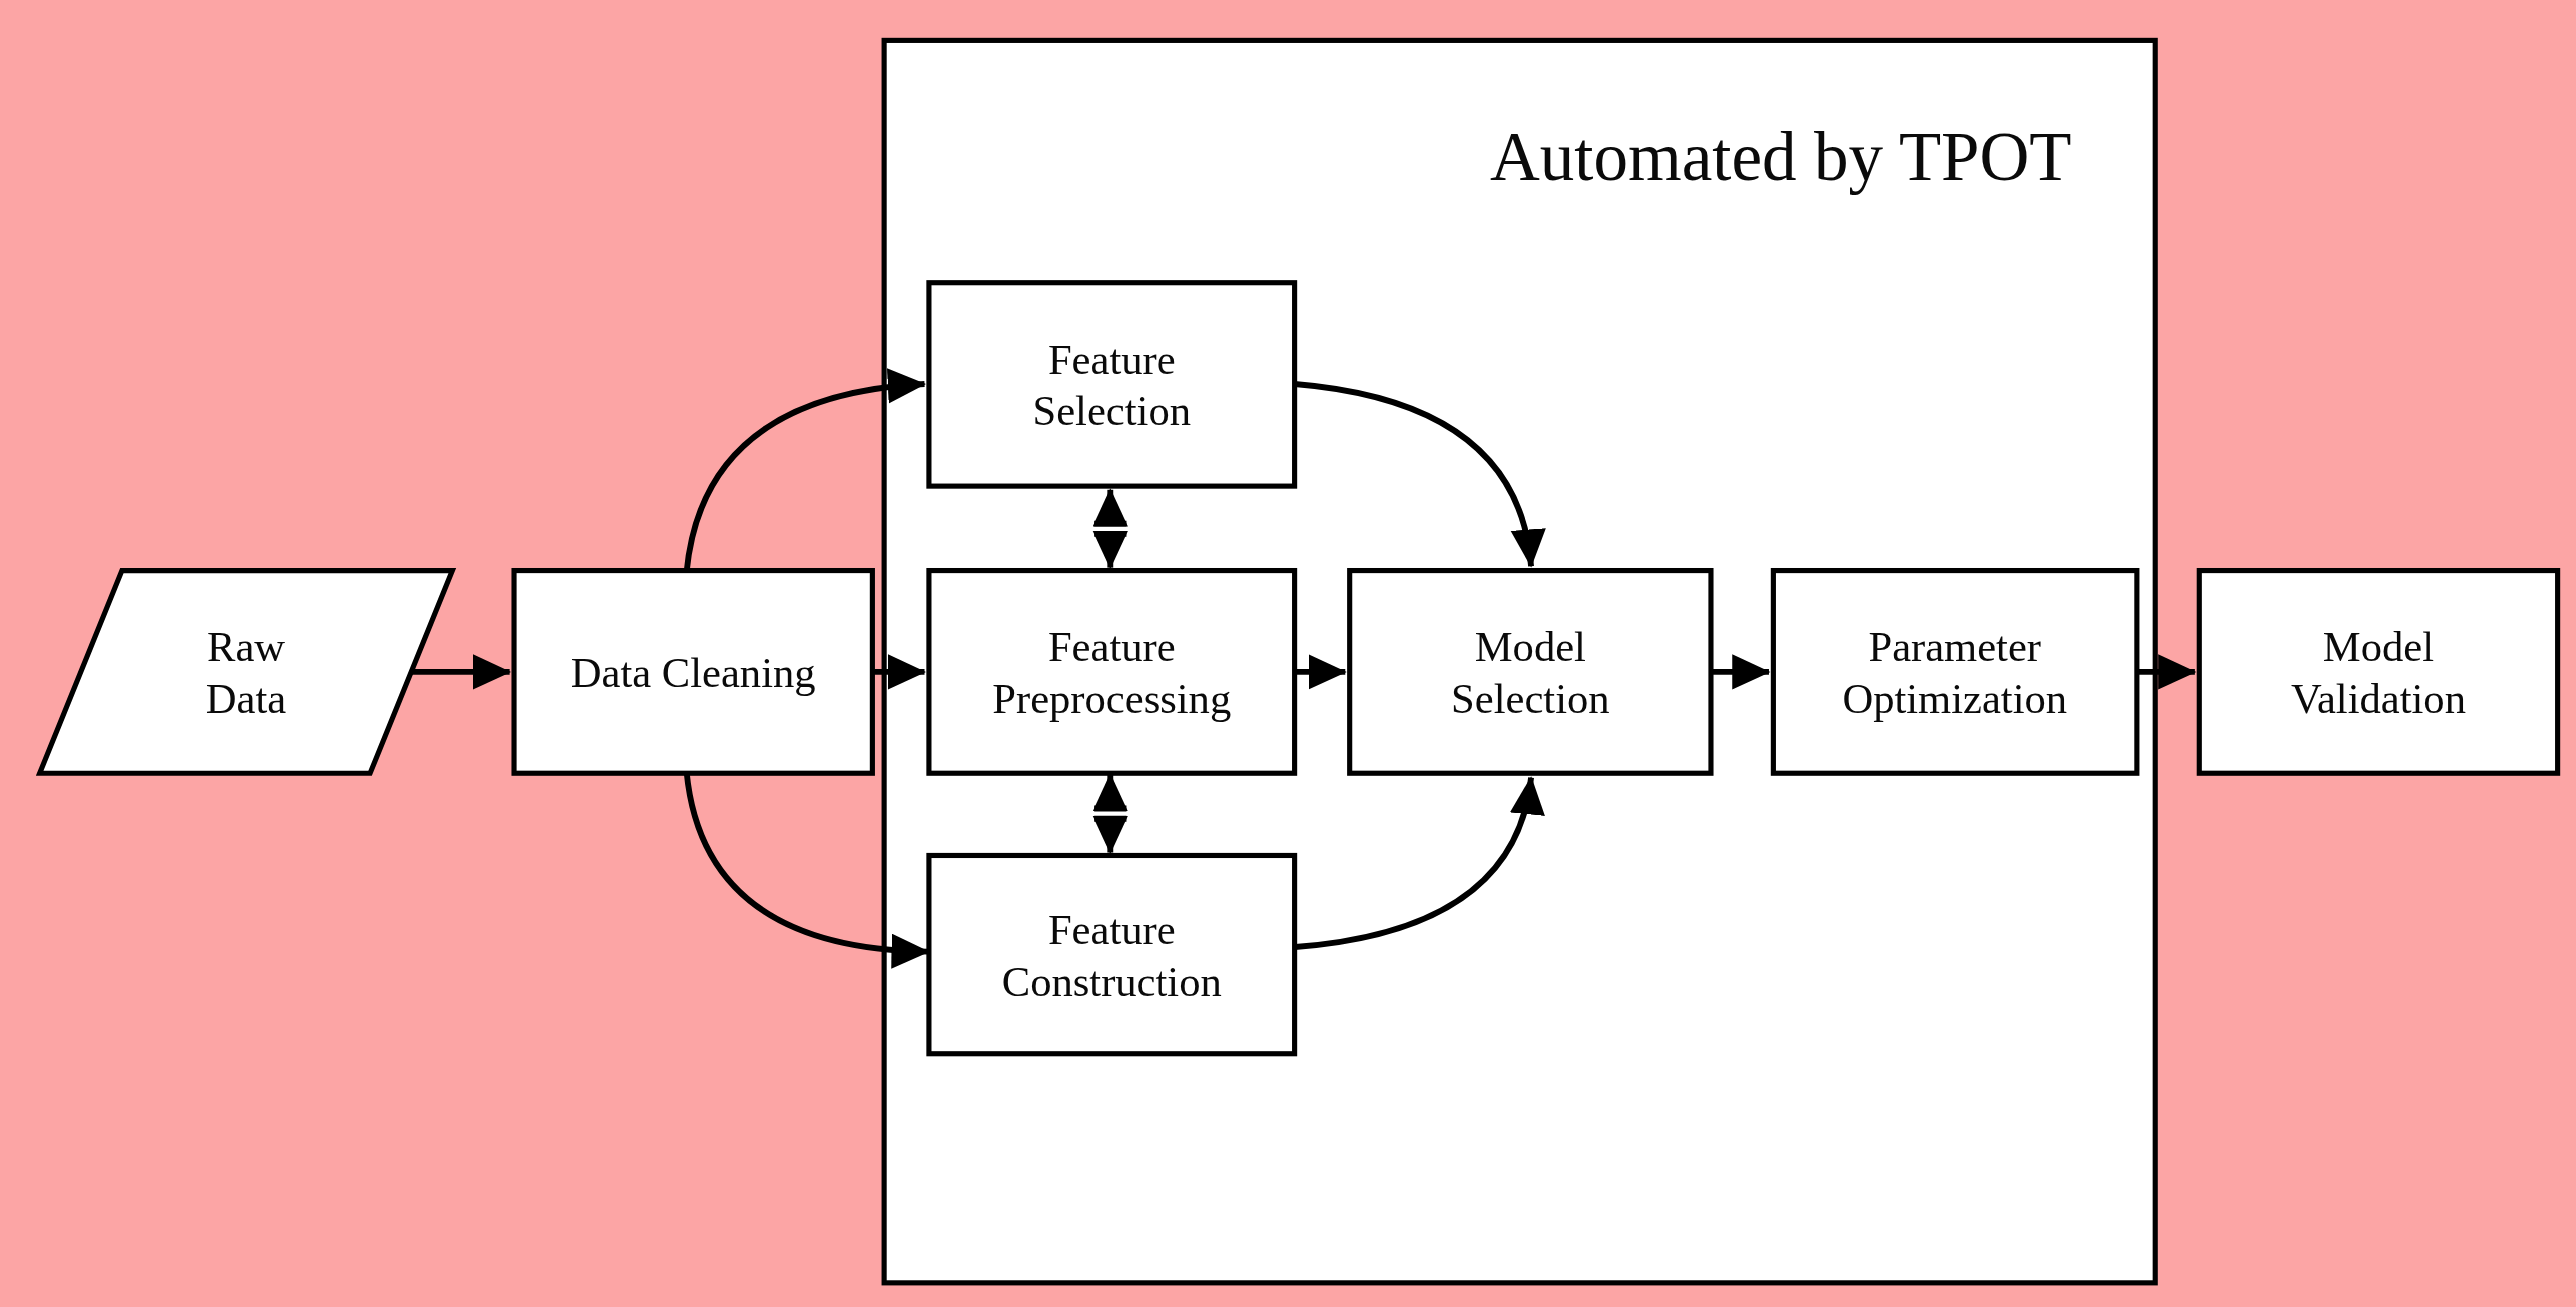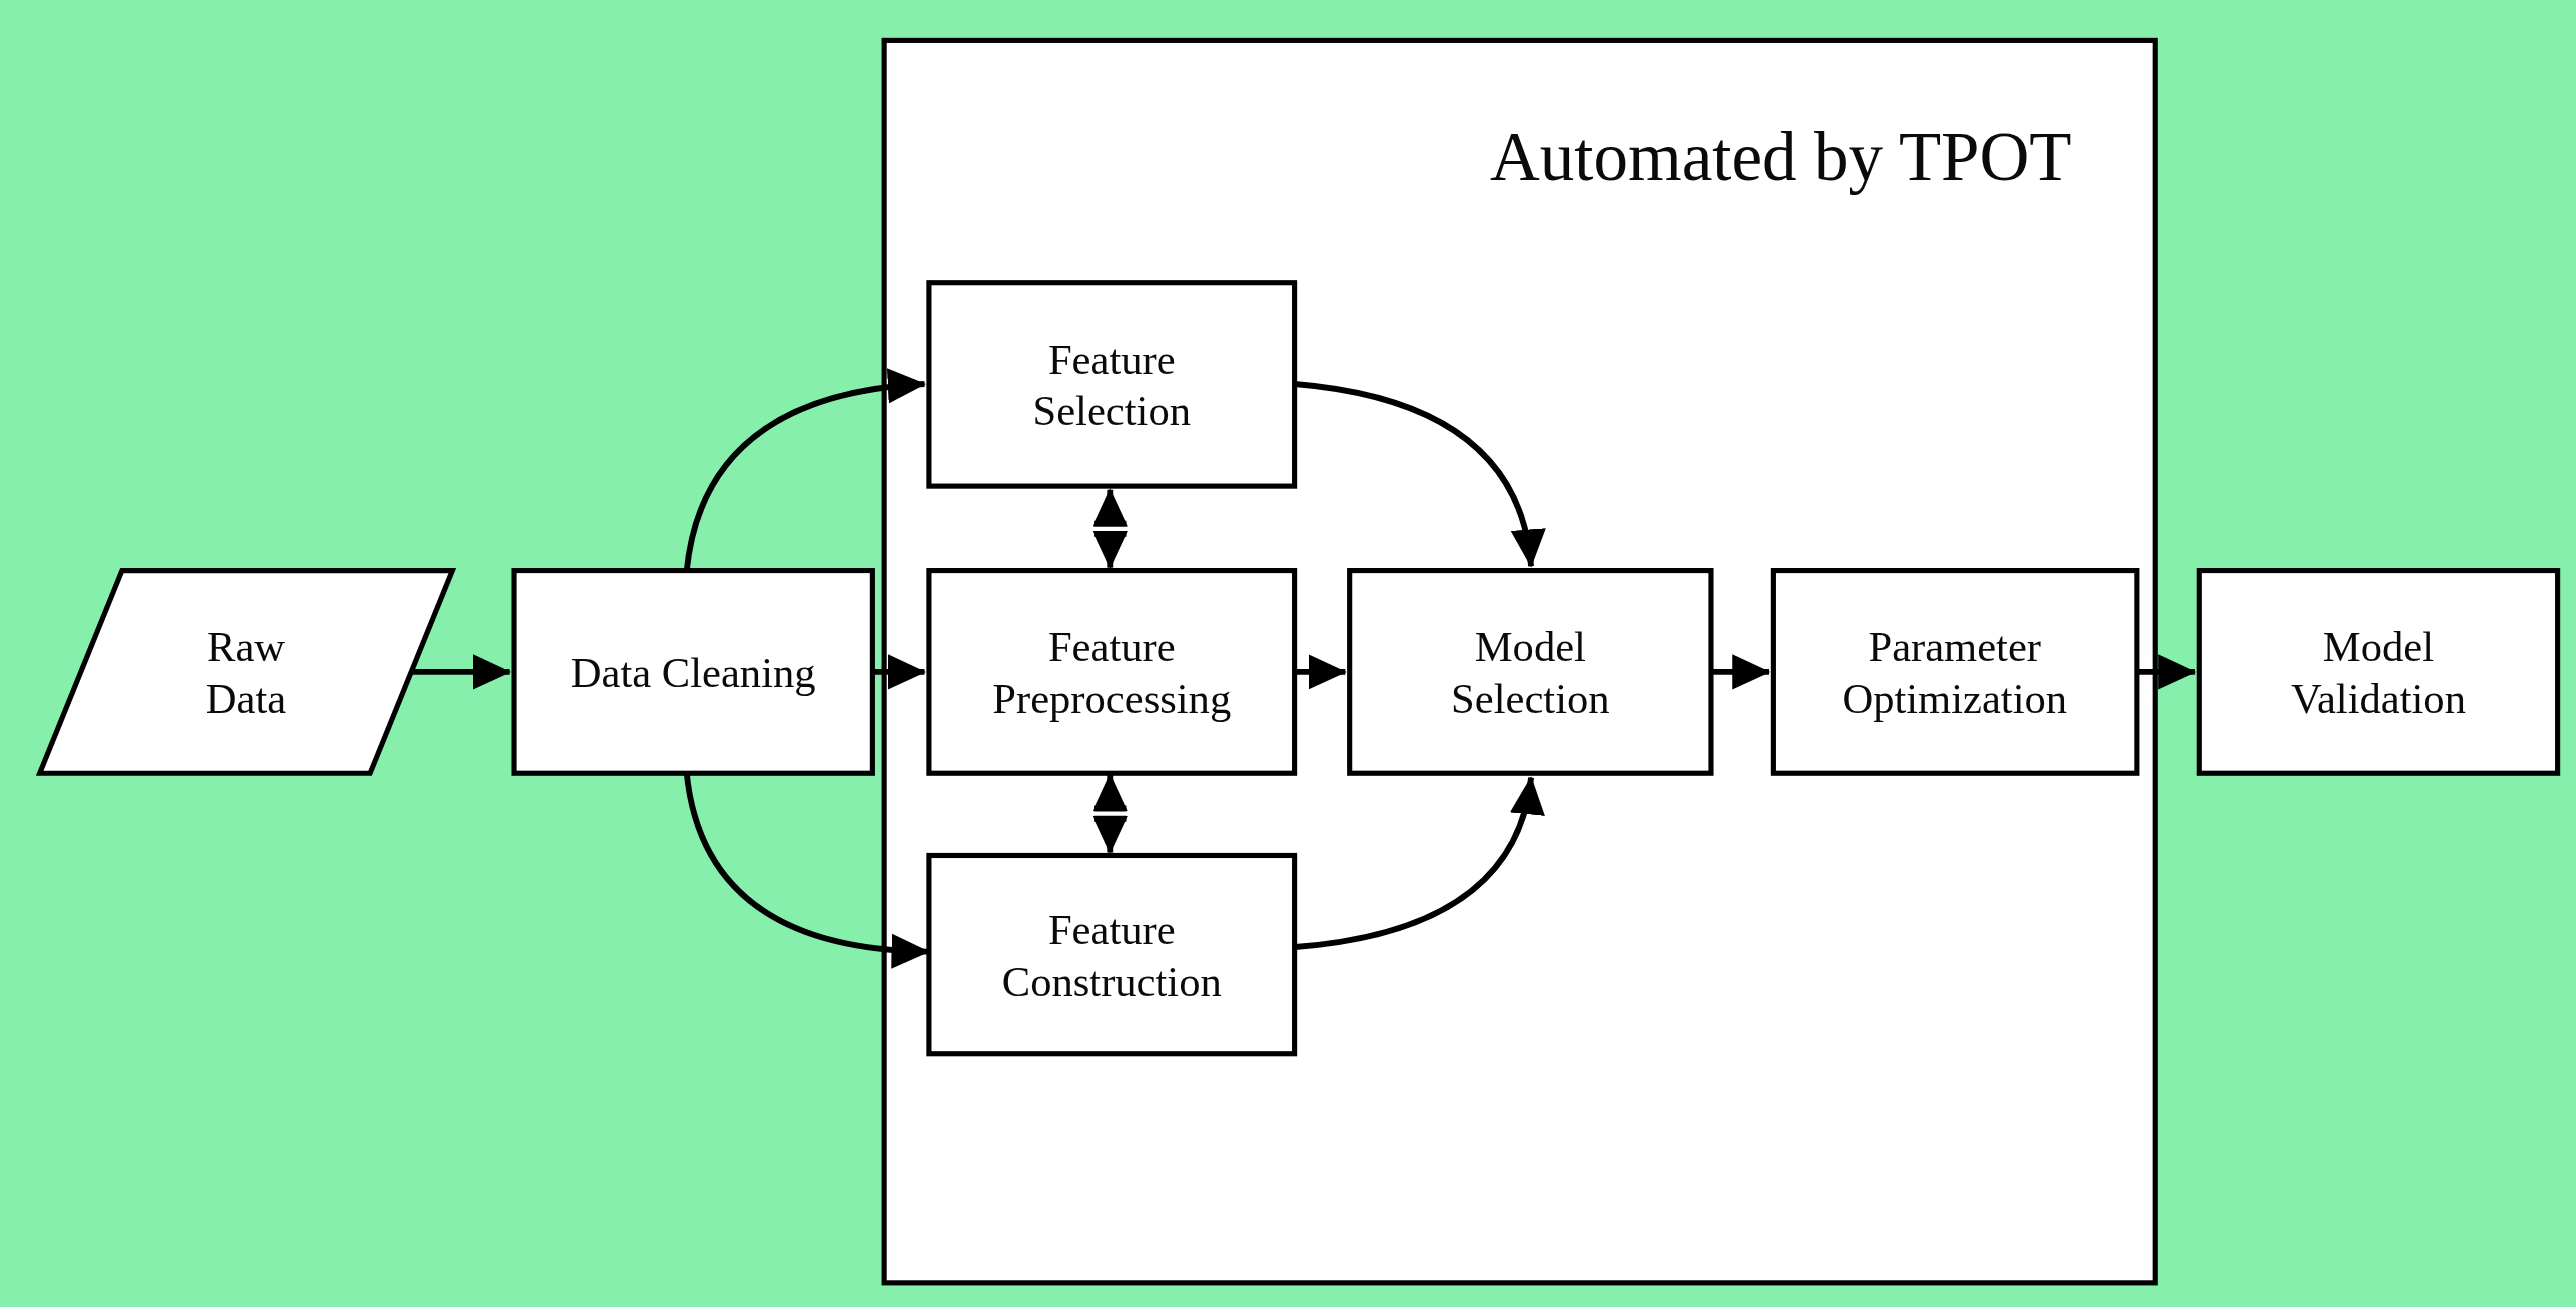--- a/index.html
+++ b/index.html
@@ -2,21 +2,21 @@
 <html style="font-size:11.7px"><head>
 <meta charset="utf-8">
 <style>
   html, body {
     margin: 0;
     padding: 0;
     background: #ffffff;
   }
   .diagram-wrap {
     width: 100%;
-    background: #86efac;
+    background: #fca5a5;
     text-align: right;
   }
   svg {
     display: block;
     width: 100%;
     height: auto;
   }
   .node-label {
     font-family: "Liberation Serif", "DejaVu Serif", serif;
     font-size: 58px;

